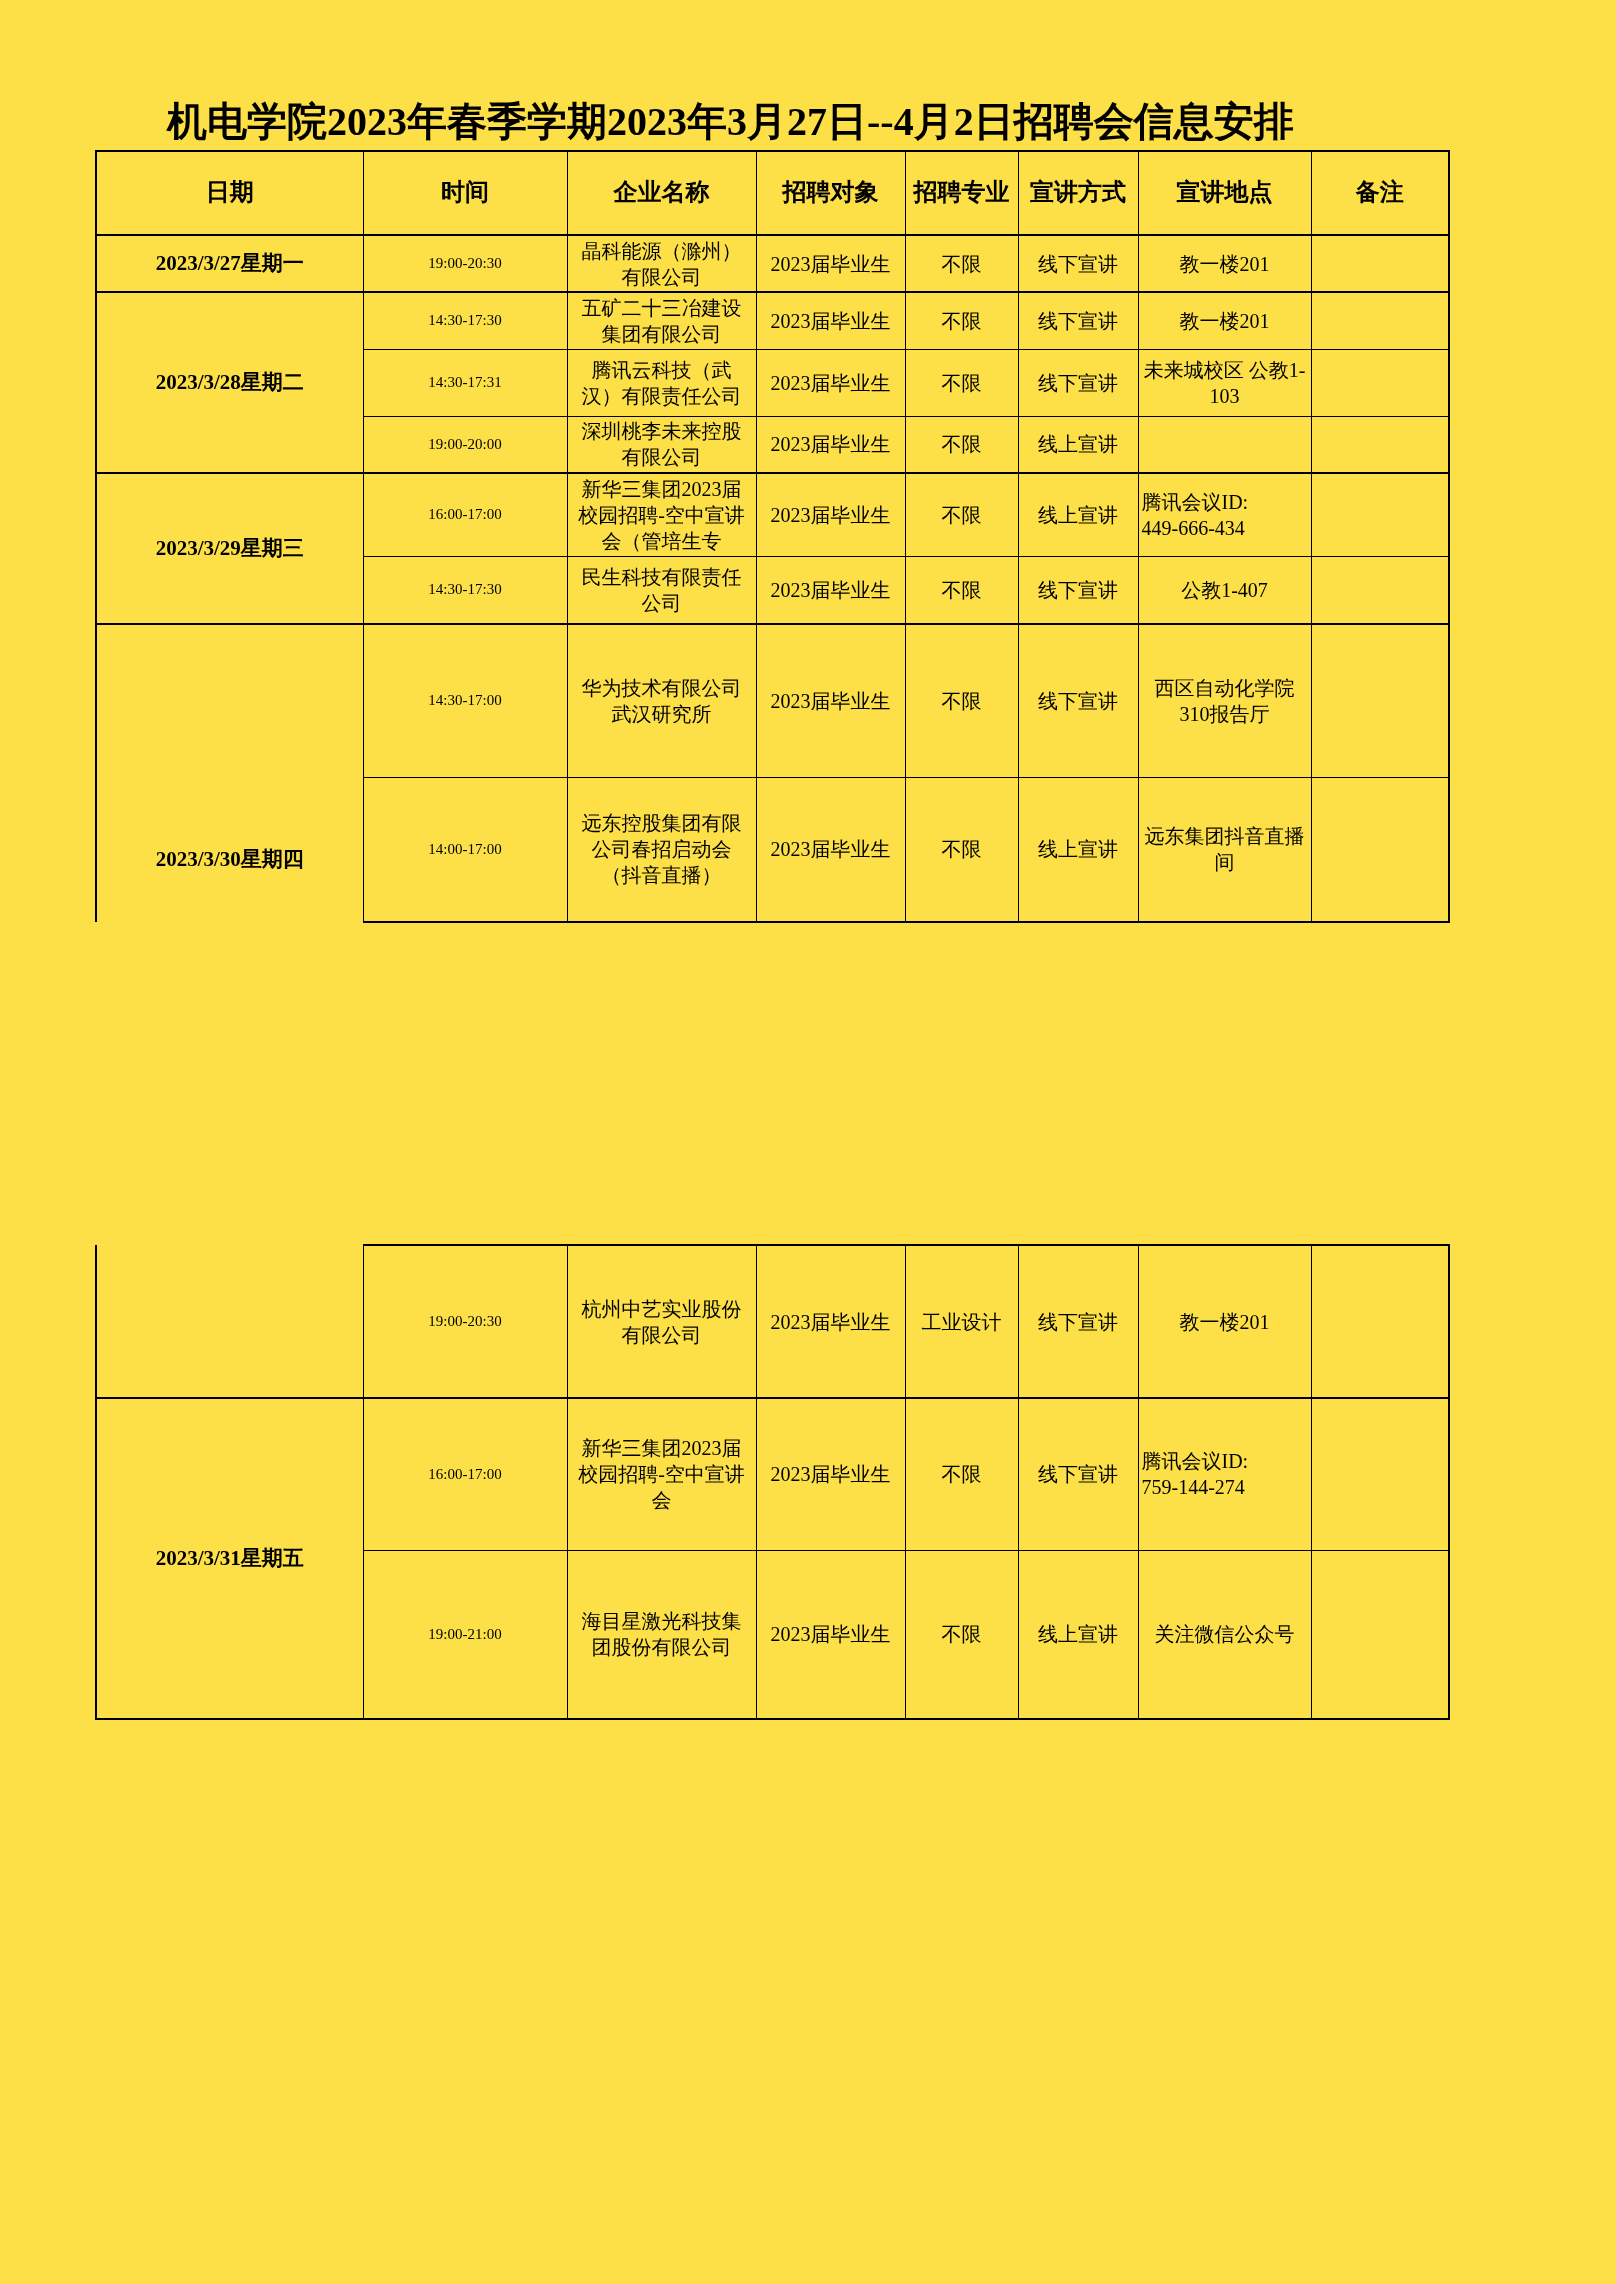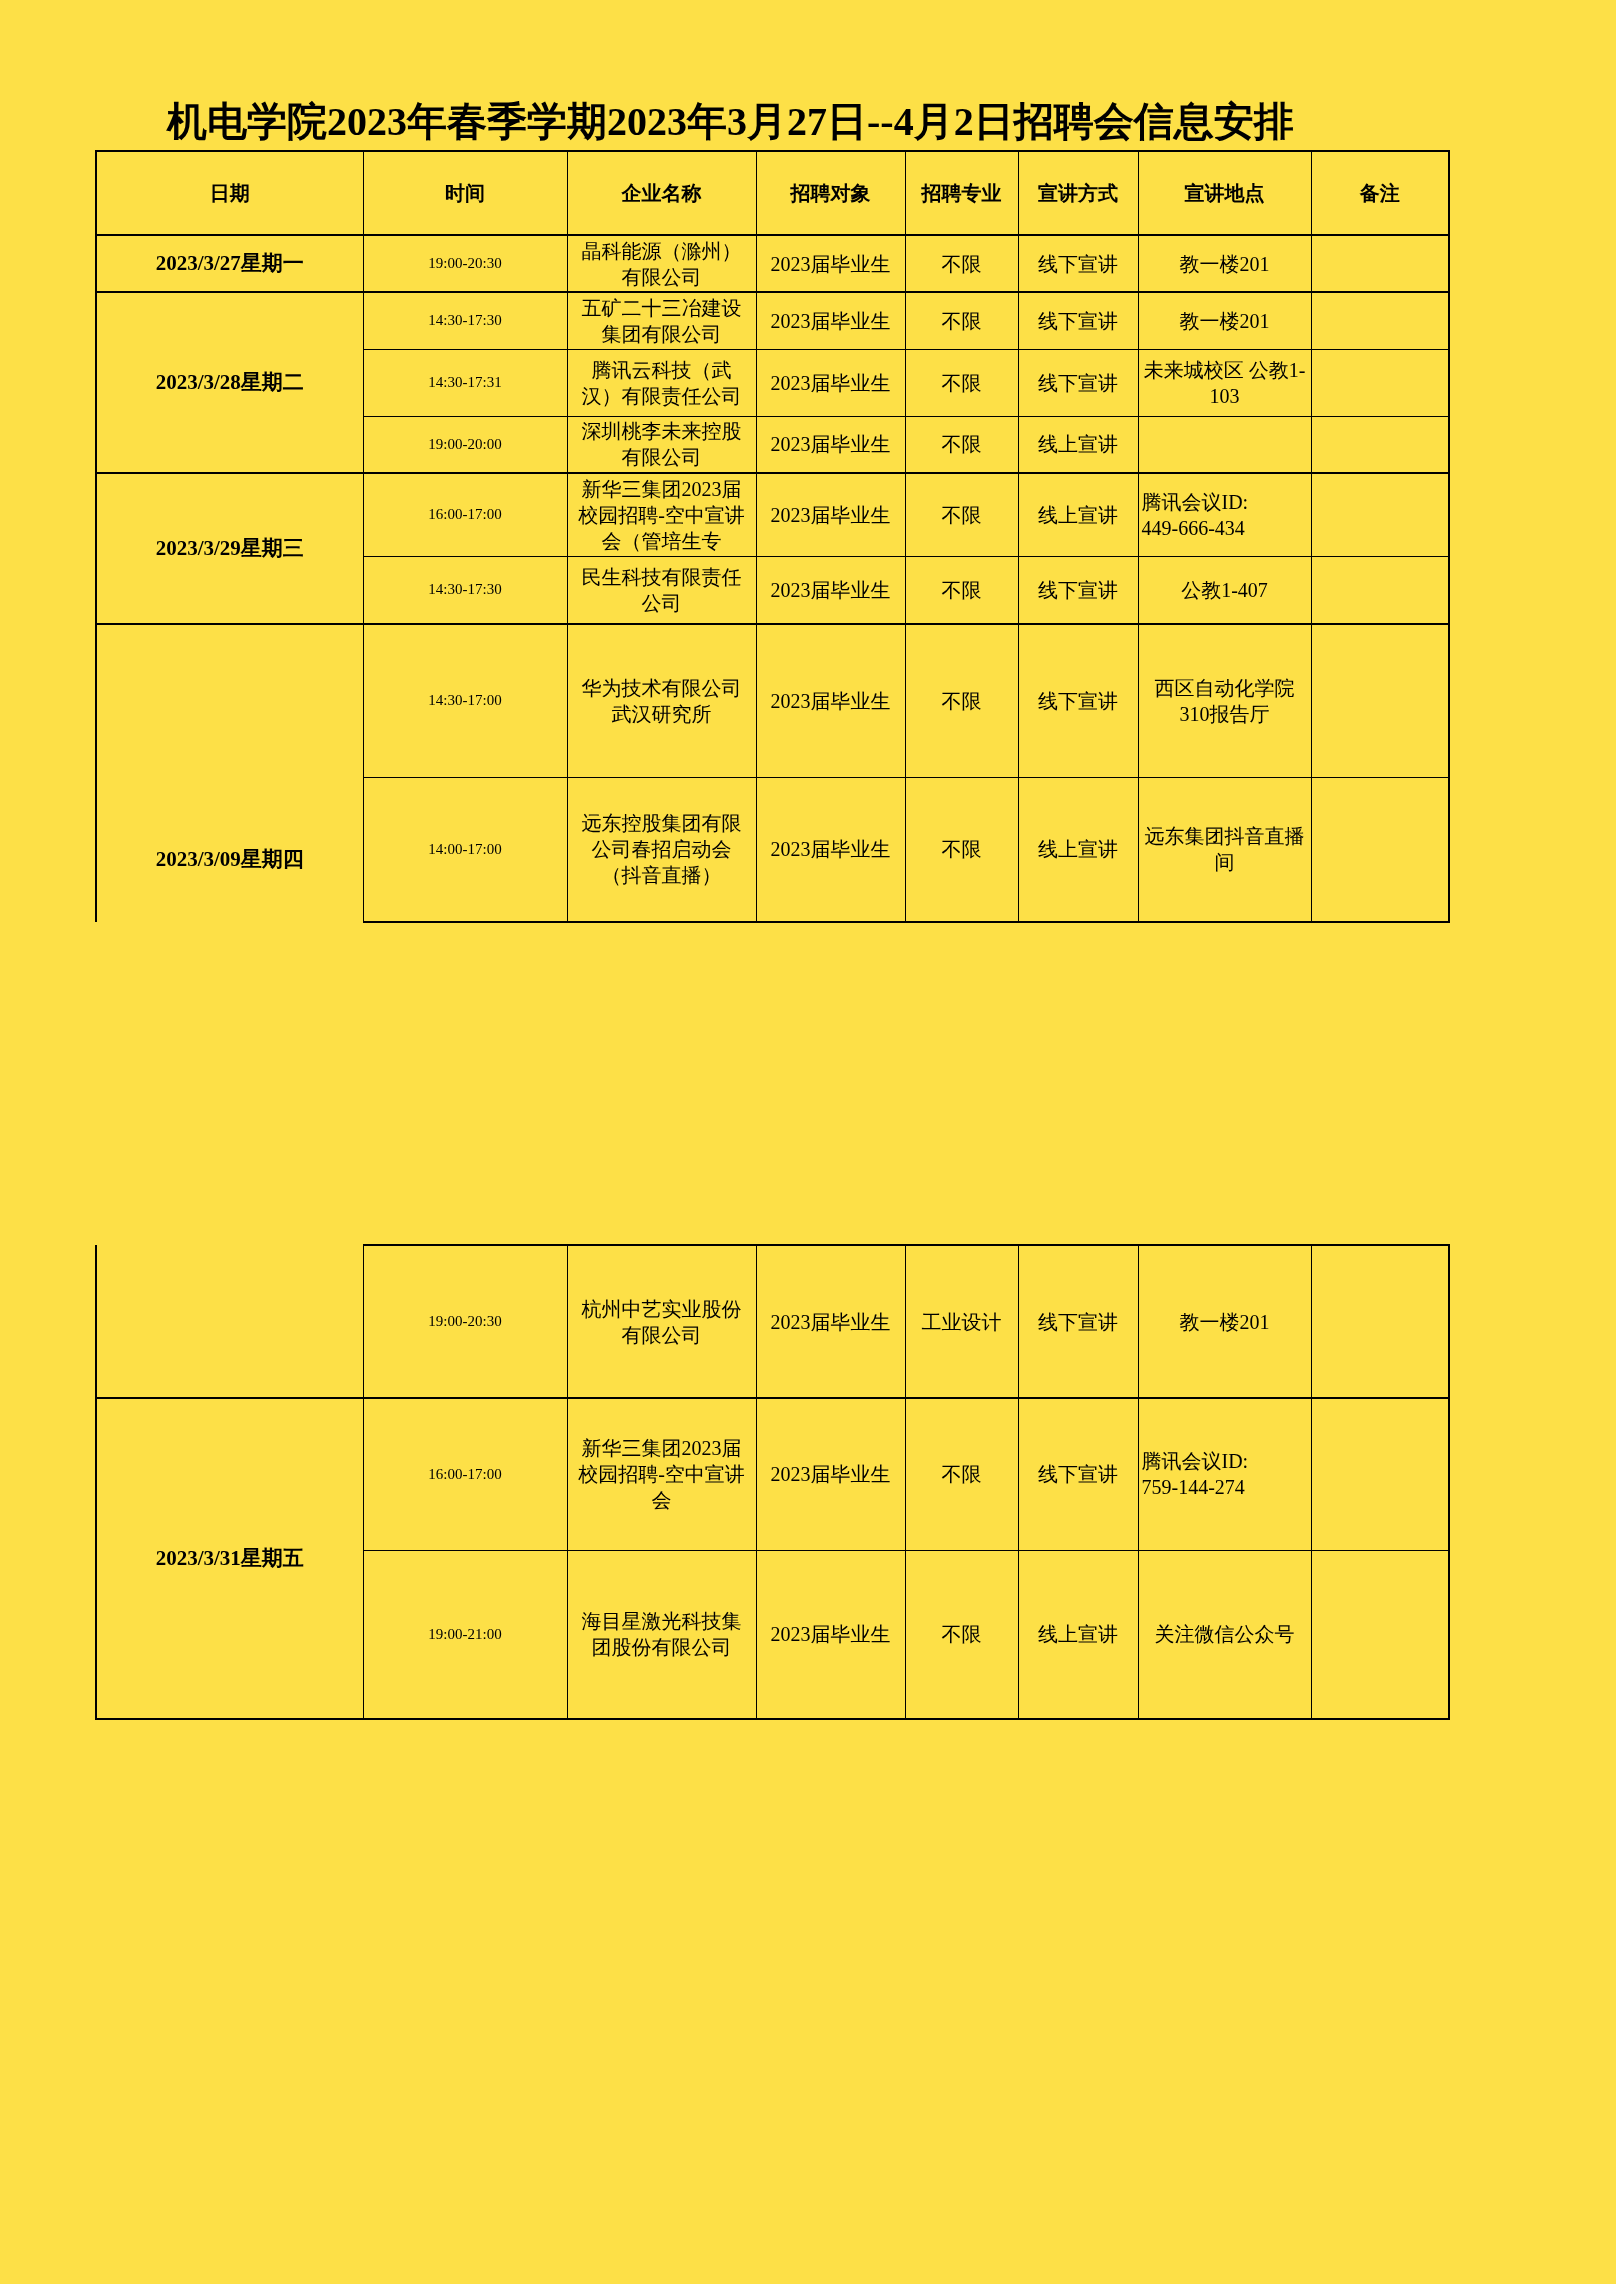--- a/index.html
+++ b/index.html
@@ -39,21 +39,21 @@
     border: 1.7px solid #000;
     text-align: center;
     vertical-align: middle;
     font-size: 20px;
     line-height: 1.3;
     padding: 1.7px 5px;
     overflow: hidden;
     word-break: break-word;
   }
   .sched thead th {
-    font-size: 20px;
+    font-size: 24px;
     font-weight: bold;
     border-bottom: 2.5px solid #000;
   }
   .sched tr.day-start > th,
   .sched tr.day-start > td {
     border-top: 2.5px solid #000;
   }
   .sched td.c-date {
     font-weight: bold;
     font-size: 21px;
@@ -156,21 +156,21 @@
         <tr style="height: 68px;">
           <td class="c-time">14:30-17:30</td>
           <td class="c-company">民生科技有限责任公司</td>
           <td class="c-target">2023届毕业生</td>
           <td class="c-major">不限</td>
           <td class="c-method">线下宣讲</td>
           <td class="c-location">公教1-407</td>
           <td class="c-remark"></td>
         </tr>
         <tr class="day-start" style="height: 153px;">
-          <td class="c-date open-bottom label-low" rowspan="2">2023/3/09星期四</td>
+          <td class="c-date open-bottom label-low" rowspan="2">2023/3/30星期四</td>
           <td class="c-time">14:30-17:00</td>
           <td class="c-company">华为技术有限公司武汉研究所</td>
           <td class="c-target">2023届毕业生</td>
           <td class="c-major">不限</td>
           <td class="c-method">线下宣讲</td>
           <td class="c-location">西区自动化学院310报告厅</td>
           <td class="c-remark"></td>
         </tr>
         <tr style="height: 145px;">
           <td class="c-time">14:00-17:00</td>

